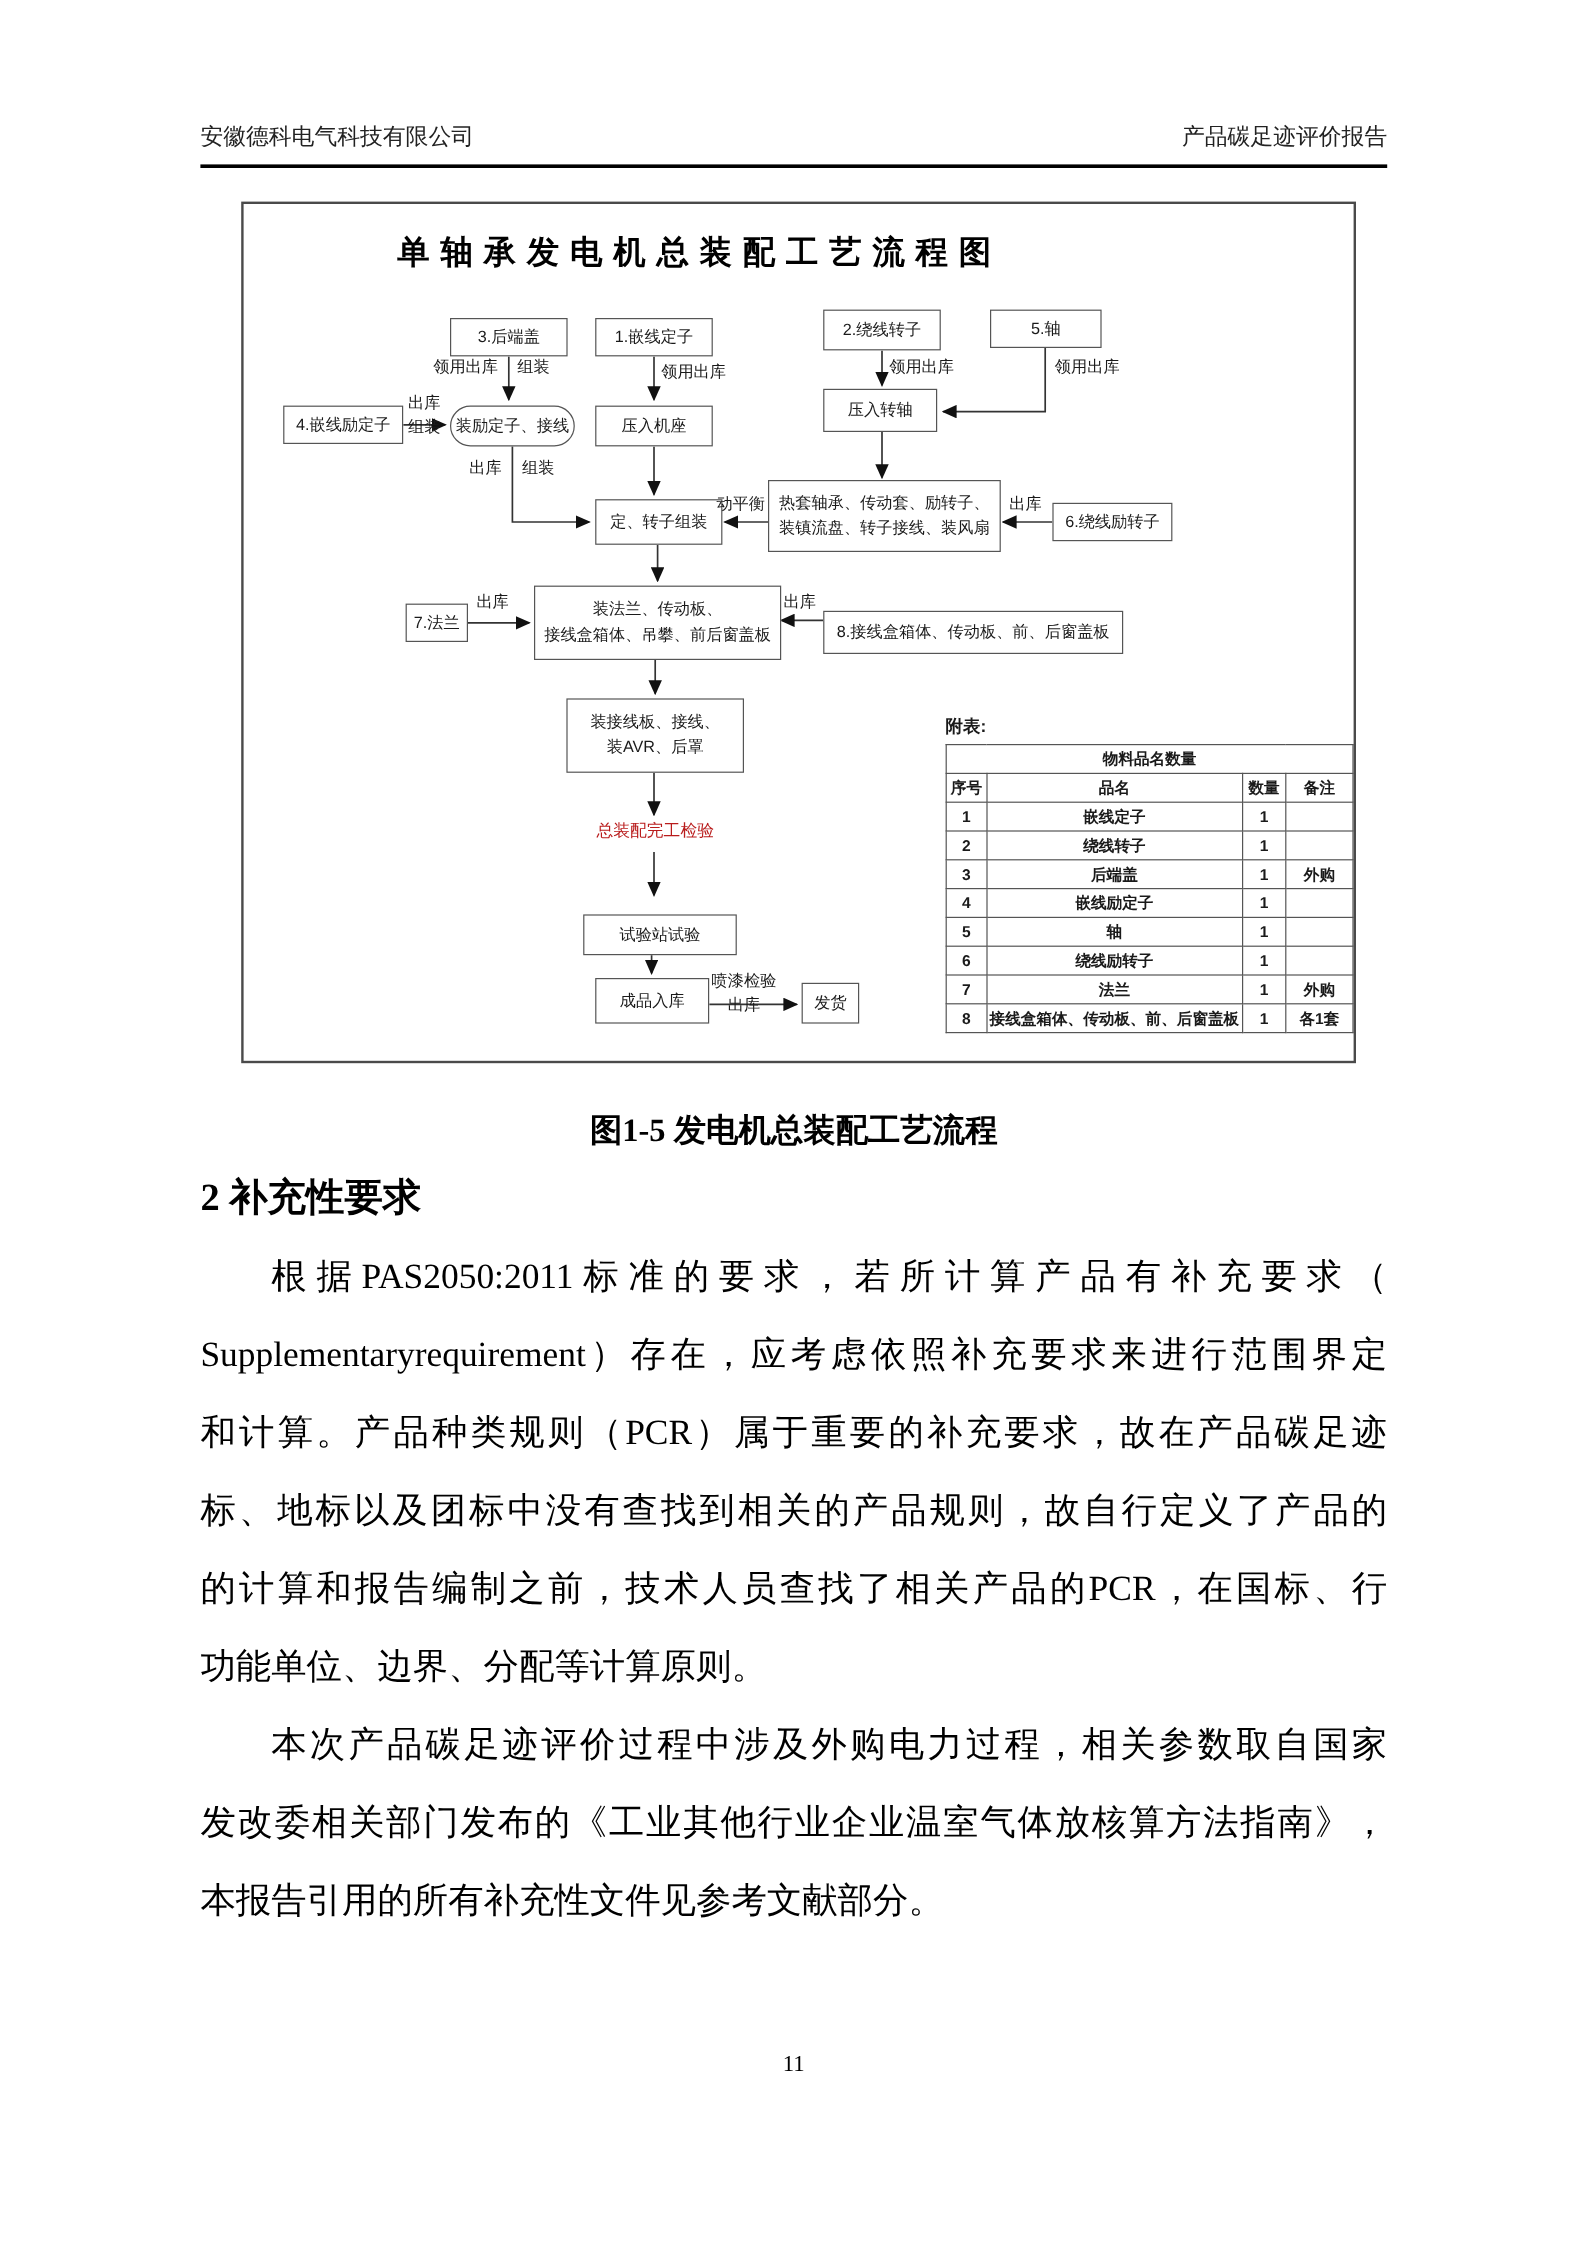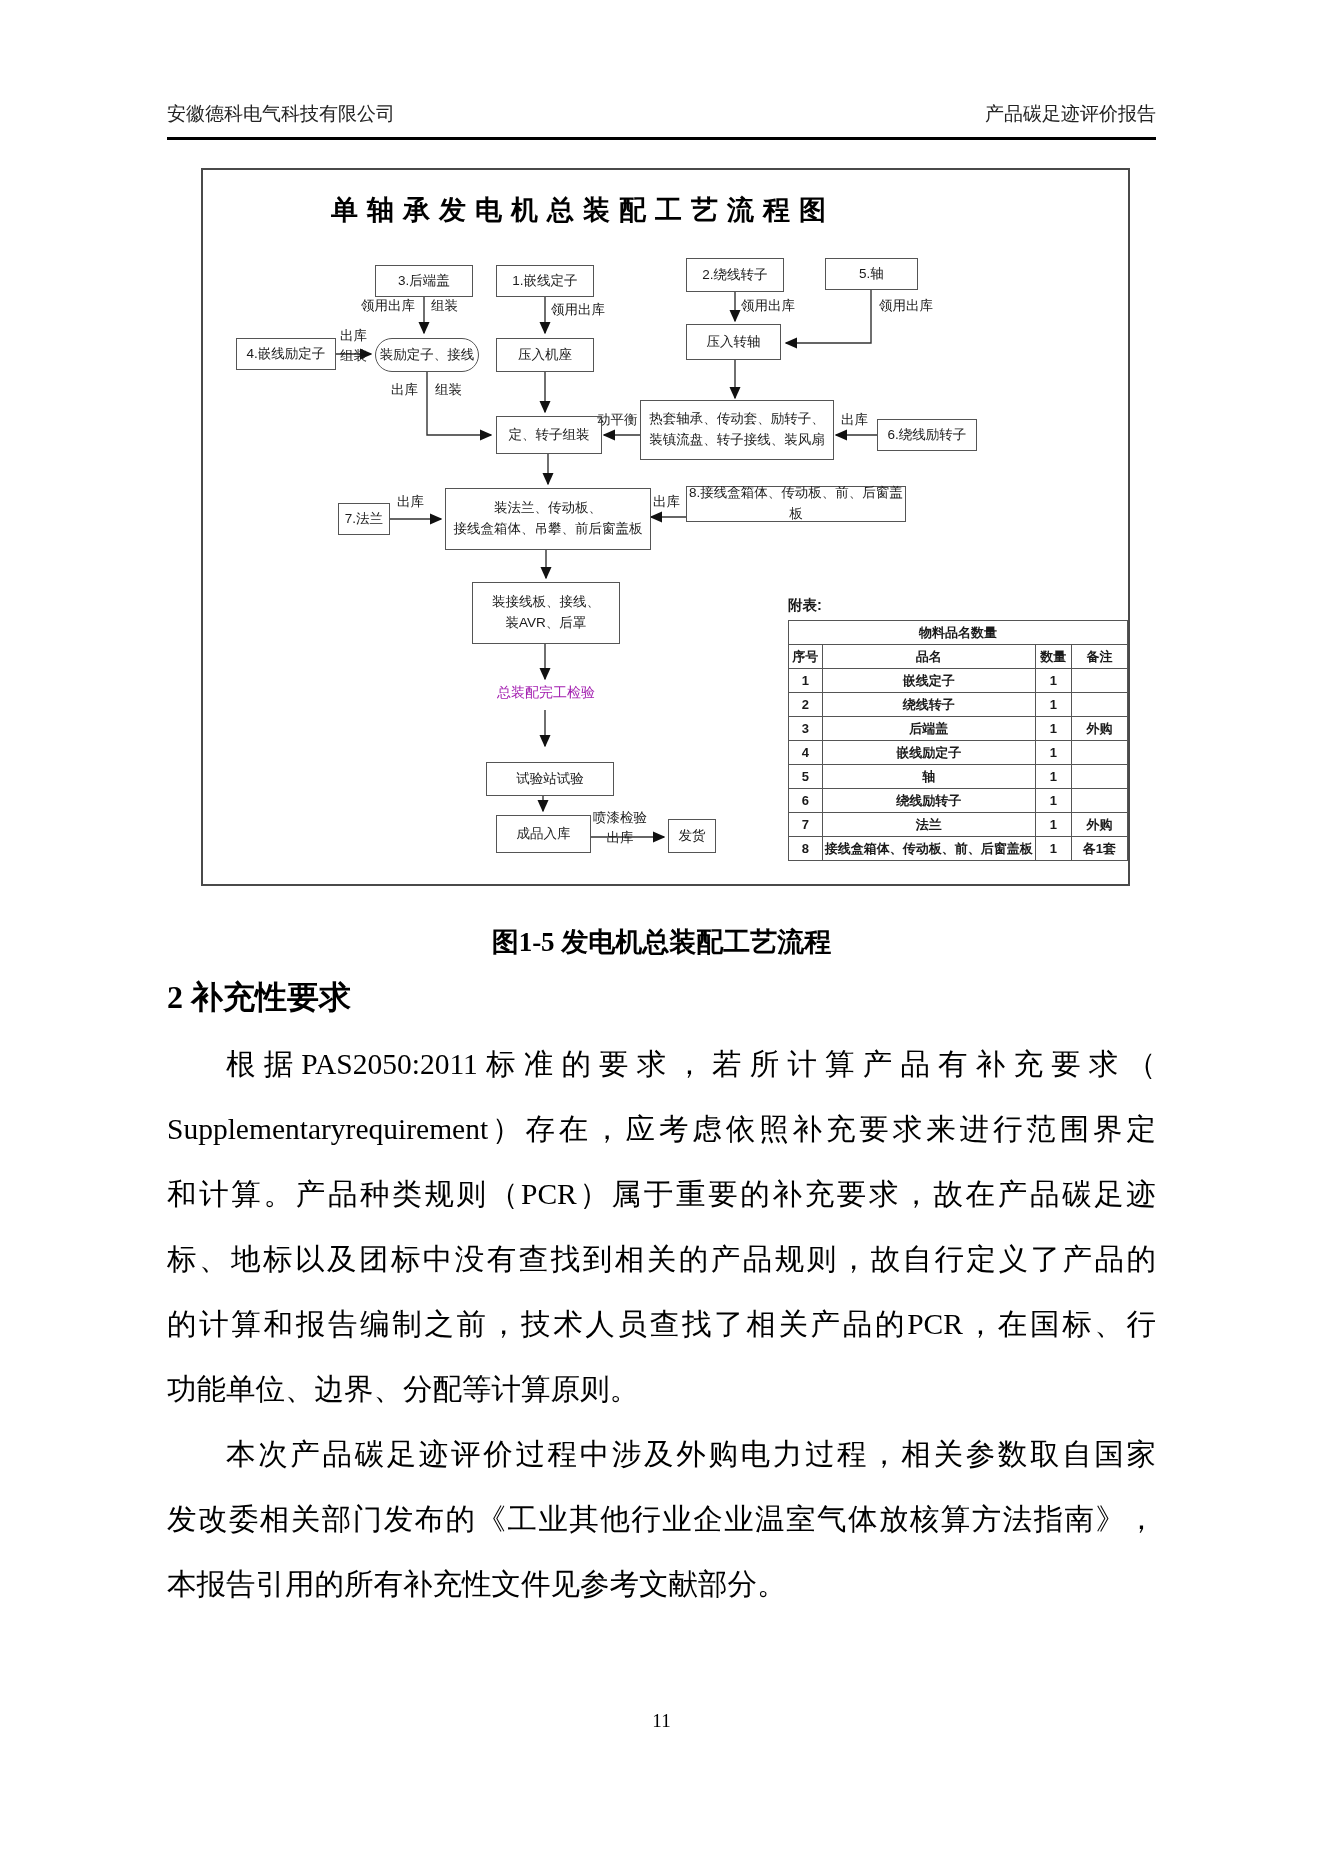--- a/index.html
+++ b/index.html
@@ -13,21 +13,21 @@
 
   
   .frame{position:absolute;left:201px;top:168px;width:929px;height:718px;
          border:2px solid #4a4a4a;box-sizing:border-box;
          font-family:"Liberation Sans",sans-serif;}
   .fig-title{position:absolute;left:60px;top:22px;width:640px;text-align:center;
              font-size:27px;font-weight:bold;letter-spacing:9px;color:#000;white-space:nowrap;}
   .node{position:absolute;border:1.6px solid #555;background:#fff;box-sizing:border-box;
         display:flex;align-items:center;justify-content:center;text-align:center;
         font-size:13.5px;line-height:1.55;color:#1a1a1a;white-space:pre-line;}
-  .plain{position:absolute;font-size:14px;color:#a21caf;text-align:center;}
+  .plain{position:absolute;font-size:14px;color:#b91c1c;text-align:center;}
   .lbl{position:absolute;font-size:13.5px;color:#1a1a1a;white-space:pre-line;line-height:1.5;text-align:center;}
   .arrows{position:absolute;left:0;top:0;width:929px;height:718px;pointer-events:none;}
 
   
   .attach-label{position:absolute;left:585px;top:426px;font-size:14.5px;font-weight:bold;color:#1a1a1a;}
   .attach{position:absolute;left:585px;top:450px;border-collapse:collapse;table-layout:fixed;
           font-size:13px;color:#1a1a1a;}
   .attach td,.attach th{border:1.4px solid #555;padding:0 2px;height:23px;text-align:center;
           font-weight:bold;overflow:hidden;white-space:nowrap;}
   .attach .c0{width:30px;} .attach .c1{width:200px;} .attach .c2{width:34px;} .attach .c3{width:60px;}
@@ -92,21 +92,21 @@
     <div class="node" style="left:172px;top:168px;width:104px;height:34px;border-radius:17px;">装励定子、接线</div>
     <div class="node" style="left:293px;top:168px;width:98px;height:34px;">压入机座</div>
     <div class="node" style="left:483px;top:154px;width:95px;height:36px;">压入转轴</div>
     <div class="node" style="left:293px;top:246px;width:106px;height:38px;">定、转子组装</div>
     <div class="node" style="left:437px;top:230px;width:194px;height:60px;">热套轴承、传动套、励转子、
 装镇流盘、转子接线、装风扇</div>
     <div class="node" style="left:674px;top:249px;width:100px;height:32px;">6.绕线励转子</div>
     <div class="node" style="left:242px;top:318px;width:206px;height:62px;">装法兰、传动板、
 接线盒箱体、吊攀、前后窗盖板</div>
     <div class="node" style="left:135px;top:333px;width:52px;height:32px;">7.法兰</div>
-    <div class="node" style="left:483px;top:316px;width:220px;height:36px;">8.接线盒箱体、传动板、前、后窗盖板</div>
+    <div class="node" style="left:483px;top:339px;width:250px;height:36px;">8.接线盒箱体、传动板、前、后窗盖板</div>
     <div class="node" style="left:269px;top:412px;width:148px;height:62px;">装接线板、接线、
 装AVR、后罩</div>
     <div class="plain" style="left:277px;top:514px;width:132px;">总装配完工检验</div>
     <div class="node" style="left:283px;top:592px;width:128px;height:34px;">试验站试验</div>
     <div class="node" style="left:293px;top:645px;width:95px;height:38px;">成品入库</div>
     <div class="node" style="left:465px;top:649px;width:48px;height:34px;">发货</div>
 
     <div class="lbl" style="left:158px;top:126px;">领用出库</div>
     <div class="lbl" style="left:228px;top:126px;">组装</div>
     <div class="lbl" style="left:348px;top:130px;">领用出库</div>

